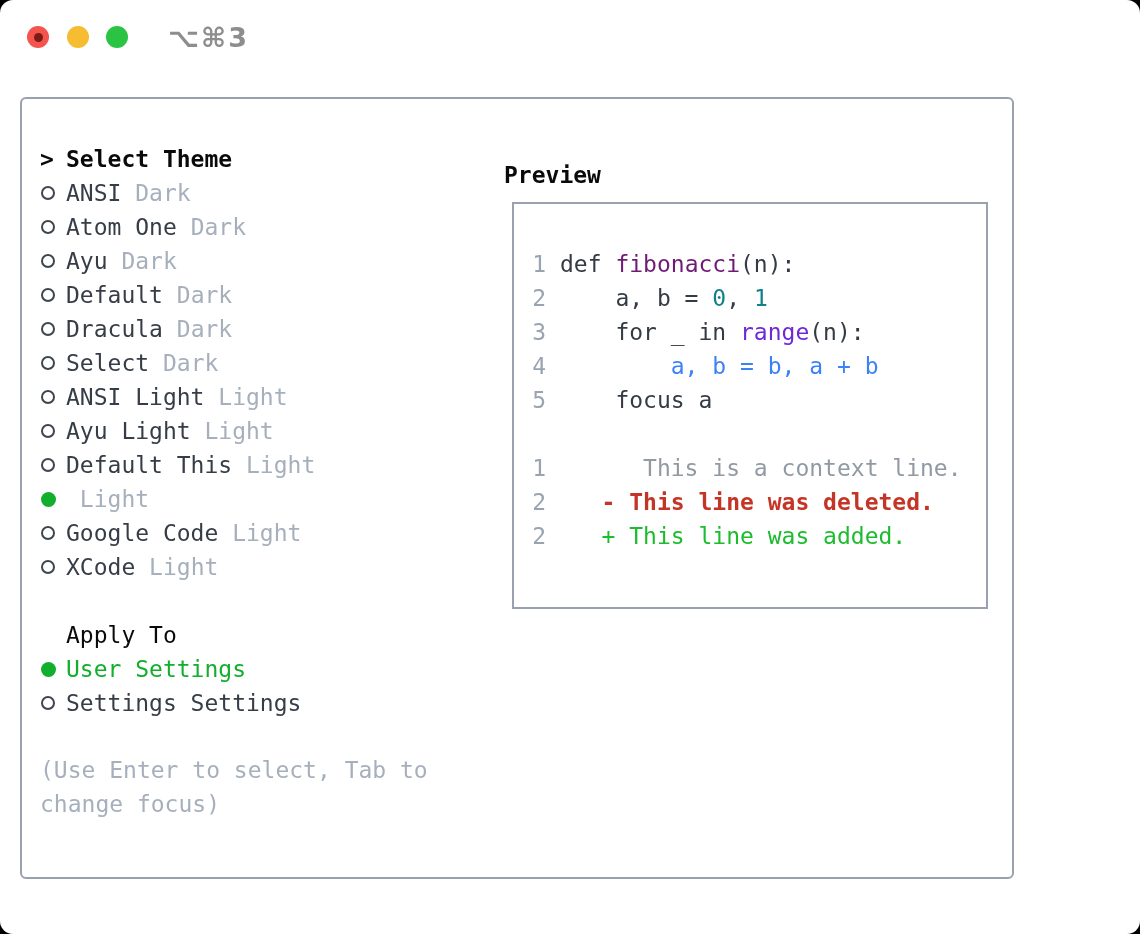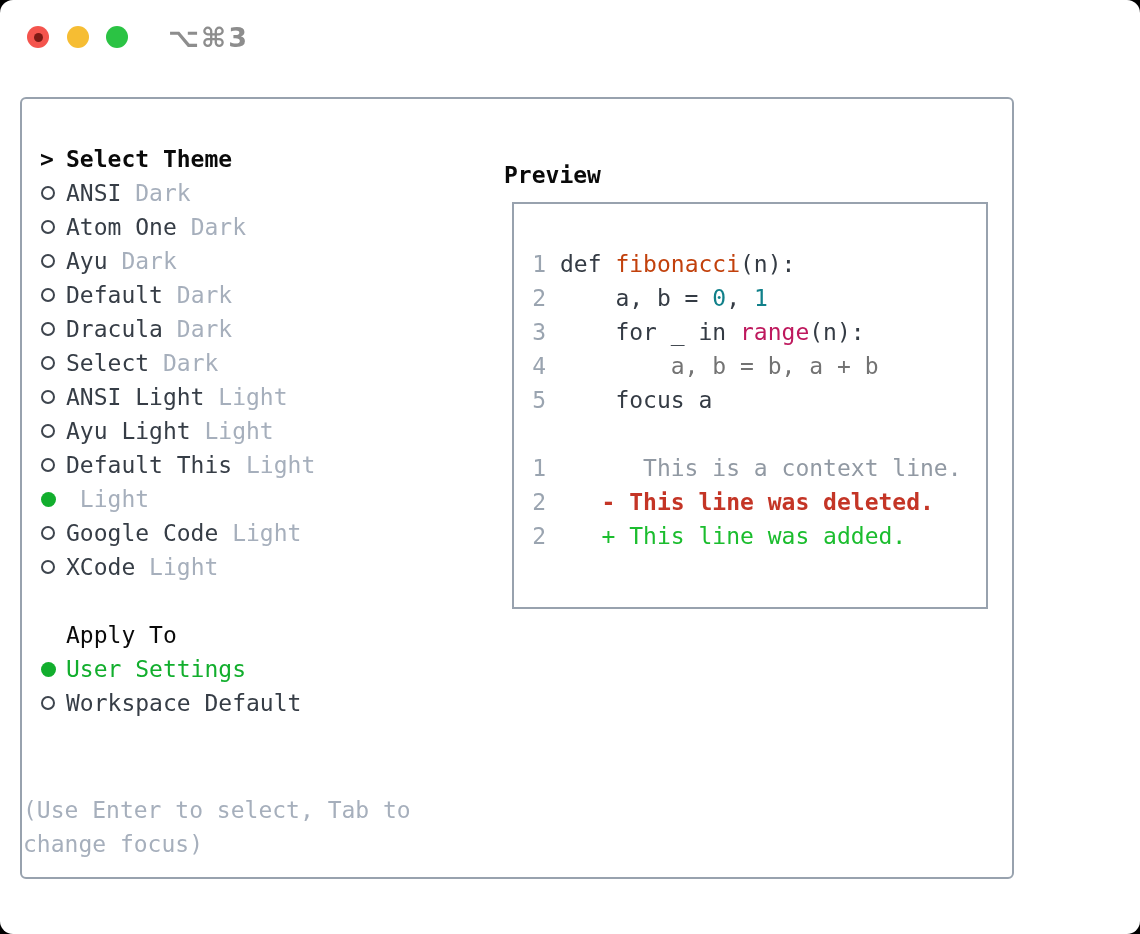--- a/index.html
+++ b/index.html
@@ -31,21 +31,21 @@
   .prompt{font-weight:700;color:var(--header_black);}
   .radio{width:14px;height:14px;box-sizing:border-box;border-radius:50%;
          border:2px solid var(--radio_stroke);margin-left:1px;}
   .radio.filled{border:none;background:var(--accent_green);width:15px;height:15px;}
   .hdr{font-weight:700;color:var(--header_black);}
   .subhdr{color:var(--header_black);}
   .name{color:var(--item_dark);}
   .variant{color:var(--muted_gray);margin-left:1ch;}
   .option.selected .name{color:var(--accent_green);}
   .spacer{height:34px;}
-  .hint{position:absolute;left:1px;top:654px;width:400px;color:var(--muted_gray);margin-top:40px;}
+  .hint{position:absolute;left:18px;top:654px;width:400px;color:var(--muted_gray);}
 
   
   .preview-title{position:absolute;left:482px;top:43px;font-weight:700;color:var(--header_black);margin-top:16px;}
   .preview-box{position:absolute;left:490px;top:103px;width:476px;height:407px;box-sizing:border-box;
                border:2px solid var(--border_gray);background:#fff;overflow:hidden;}
   .preview-code{padding:43px 0 0 18px;}
   .crow{display:flex;height:34px;align-items:center;white-space:pre;}
   .ln{display:inline-block;width:14px;text-align:right;color:var(--lineno_gray);flex:0 0 14px;}
   .ctext{margin-left:14px;white-space:pre;}
 </style>
@@ -91,34 +91,34 @@
 
         <div class="spacer"></div>
 
         <div class="row">
           <span class="marker"></span>
           <span class="subhdr">Apply To</span>
         </div>
 
         <div id="apply-list">
             <div class="row option selected"><span class="marker"><span class="radio filled"></span></span><span class="name">User Settings</span></div>
-            <div class="row option"><span class="marker"><span class="radio"></span></span><span class="name">Workspace Default</span></div>
+            <div class="row option"><span class="marker"><span class="radio"></span></span><span class="name">Settings Settings</span></div>
           </div>
       </div>
 
       <div class="hint">(Use Enter to select, Tab to change focus)</div>
 
       <div class="preview-title">Preview</div>
 
       <div class="preview-box">
         <div class="preview-code" id="preview-code">
-            <div class="crow"><span class="ln">1</span><span class="ctext"><span style="color: rgb(52, 59, 68);">def </span><span style="color: #c2410c; text-align: center;">fibonacci</span><span style="color: rgb(52, 59, 68);">(n):</span></span></div>
+            <div class="crow"><span class="ln">1</span><span class="ctext"><span style="color: rgb(52, 59, 68);">def </span><span style="color: #701a75; text-align: center;">fibonacci</span><span style="color: rgb(52, 59, 68);">(n):</span></span></div>
             <div class="crow"><span class="ln">2</span><span class="ctext"><span style="color: rgb(52, 59, 68);">    a, b = </span><span style="color: rgb(17, 128, 138);">0</span><span style="color: rgb(52, 59, 68);">, </span><span style="color: rgb(17, 128, 138);">1</span></span></div>
-            <div class="crow"><span class="ln">3</span><span class="ctext"><span style="color: rgb(52, 59, 68);">    for _ in </span><span style="color: #be185d;">range</span><span style="color: rgb(52, 59, 68);">(n):</span></span></div>
-            <div class="crow"><span class="ln">4</span><span class="ctext"><span style="color: #737373; margin-top: 41px;">        a, b = b, a + b</span></span></div>
+            <div class="crow"><span class="ln">3</span><span class="ctext"><span style="color: rgb(52, 59, 68);">    for _ in </span><span style="color: #6d28d9;">range</span><span style="color: rgb(52, 59, 68);">(n):</span></span></div>
+            <div class="crow"><span class="ln">4</span><span class="ctext"><span style="color: #3b82f6; margin-top: 41px;">        a, b = b, a + b</span></span></div>
             <div class="crow"><span class="ln">5</span><span class="ctext"><span style="color: rgb(52, 59, 68);">    focus a</span></span></div>
             <div class="crow"><span class="ln"></span><span class="ctext"></span></div>
             <div class="crow"><span class="ln">1</span><span class="ctext"><span style="color: rgb(145, 153, 163);">      This is a context line.</span></span></div>
             <div class="crow"><span class="ln">2</span><span class="ctext"><span style="color: rgb(196, 53, 38); font-weight: bold;">   - This line was deleted.</span></span></div>
             <div class="crow"><span class="ln">2</span><span class="ctext"><span style="color: rgb(27, 189, 46);">   + This line was added.</span></span></div>
           </div>
       </div>
 
     </div>
   </div>

